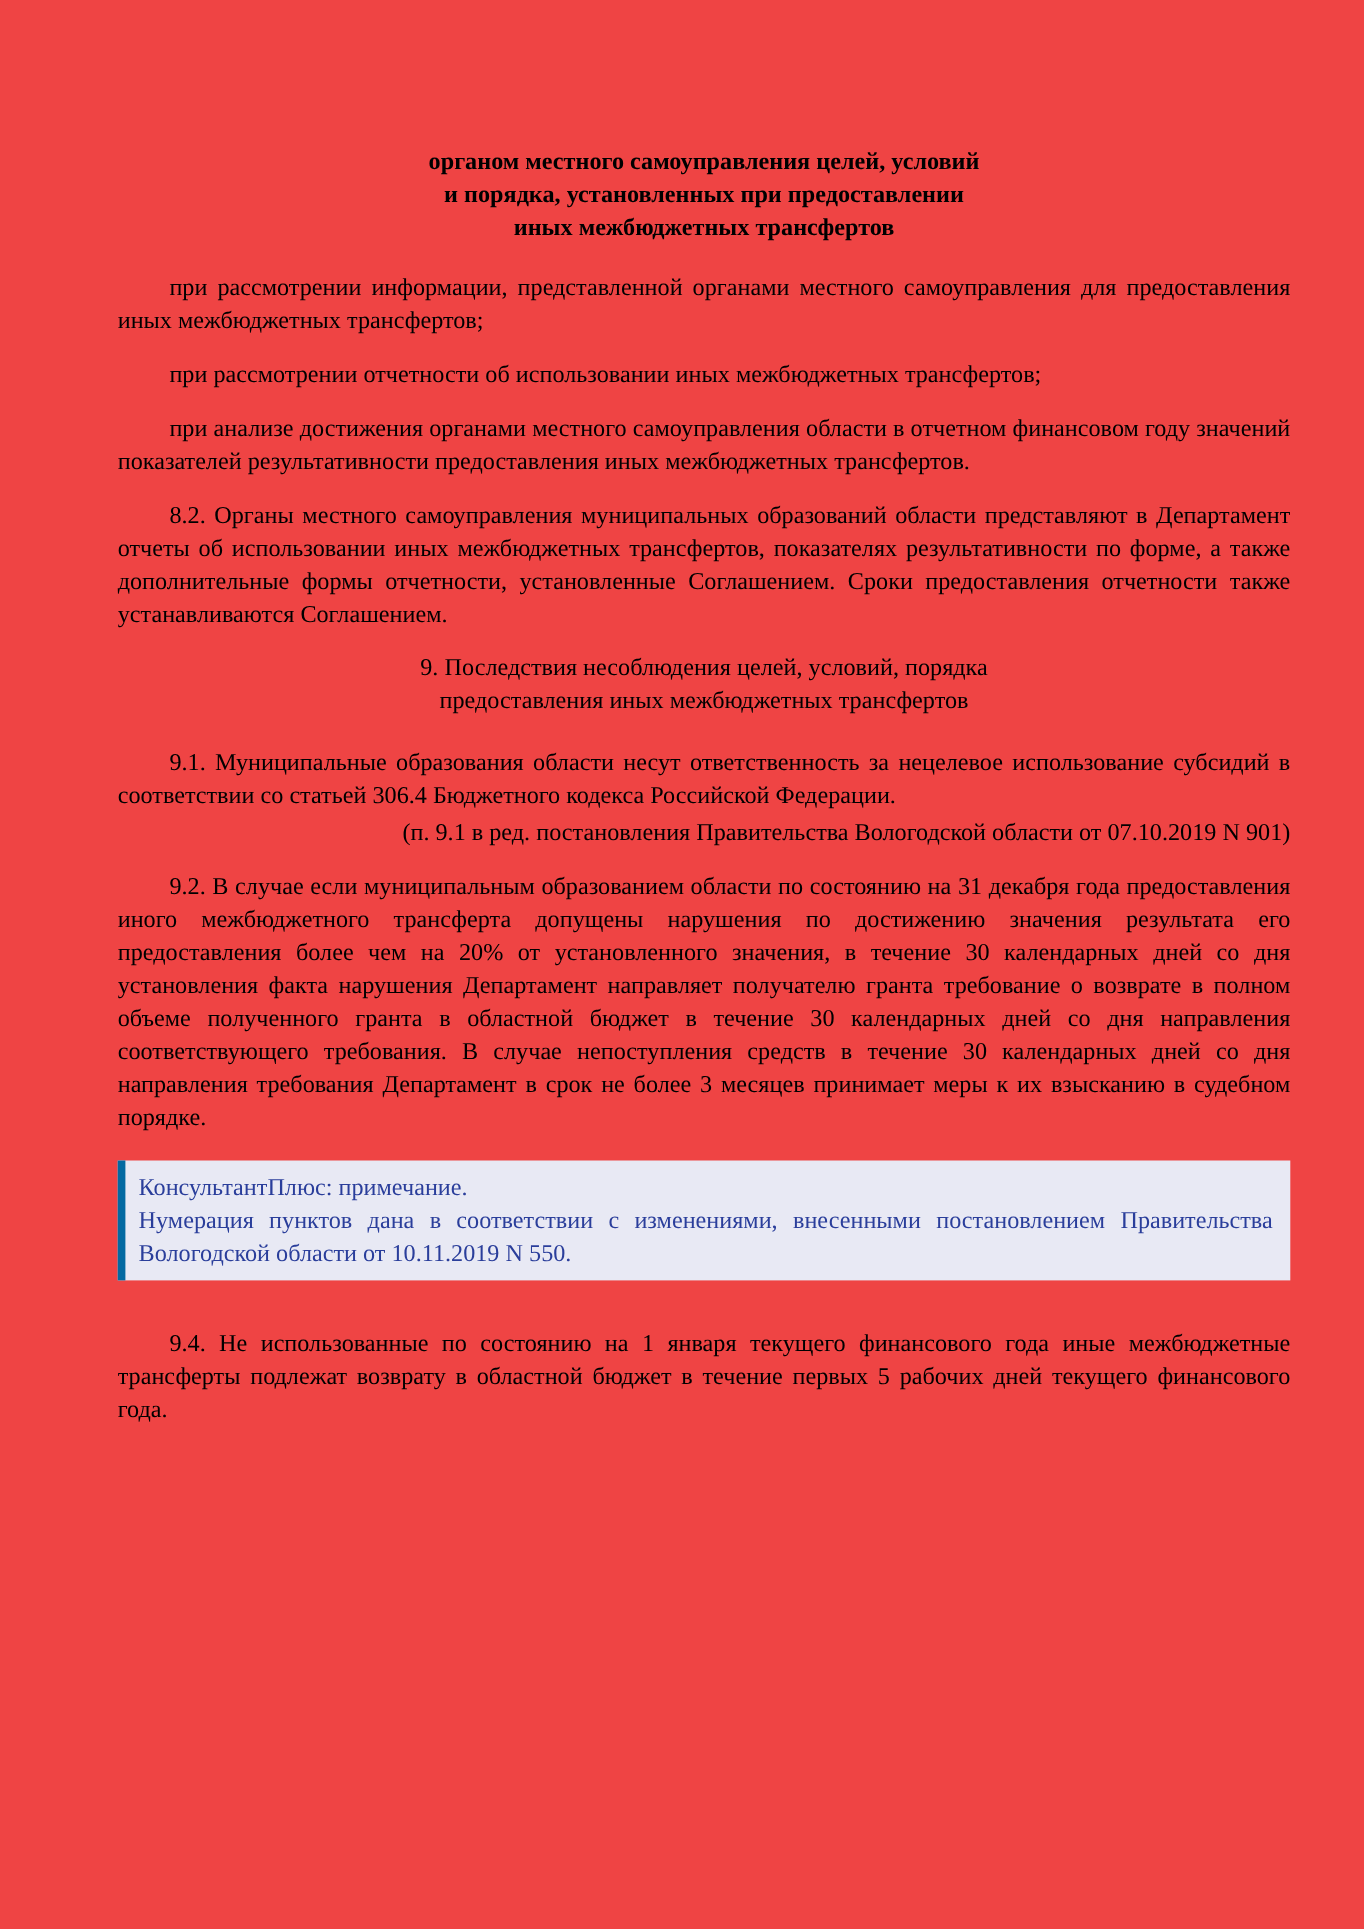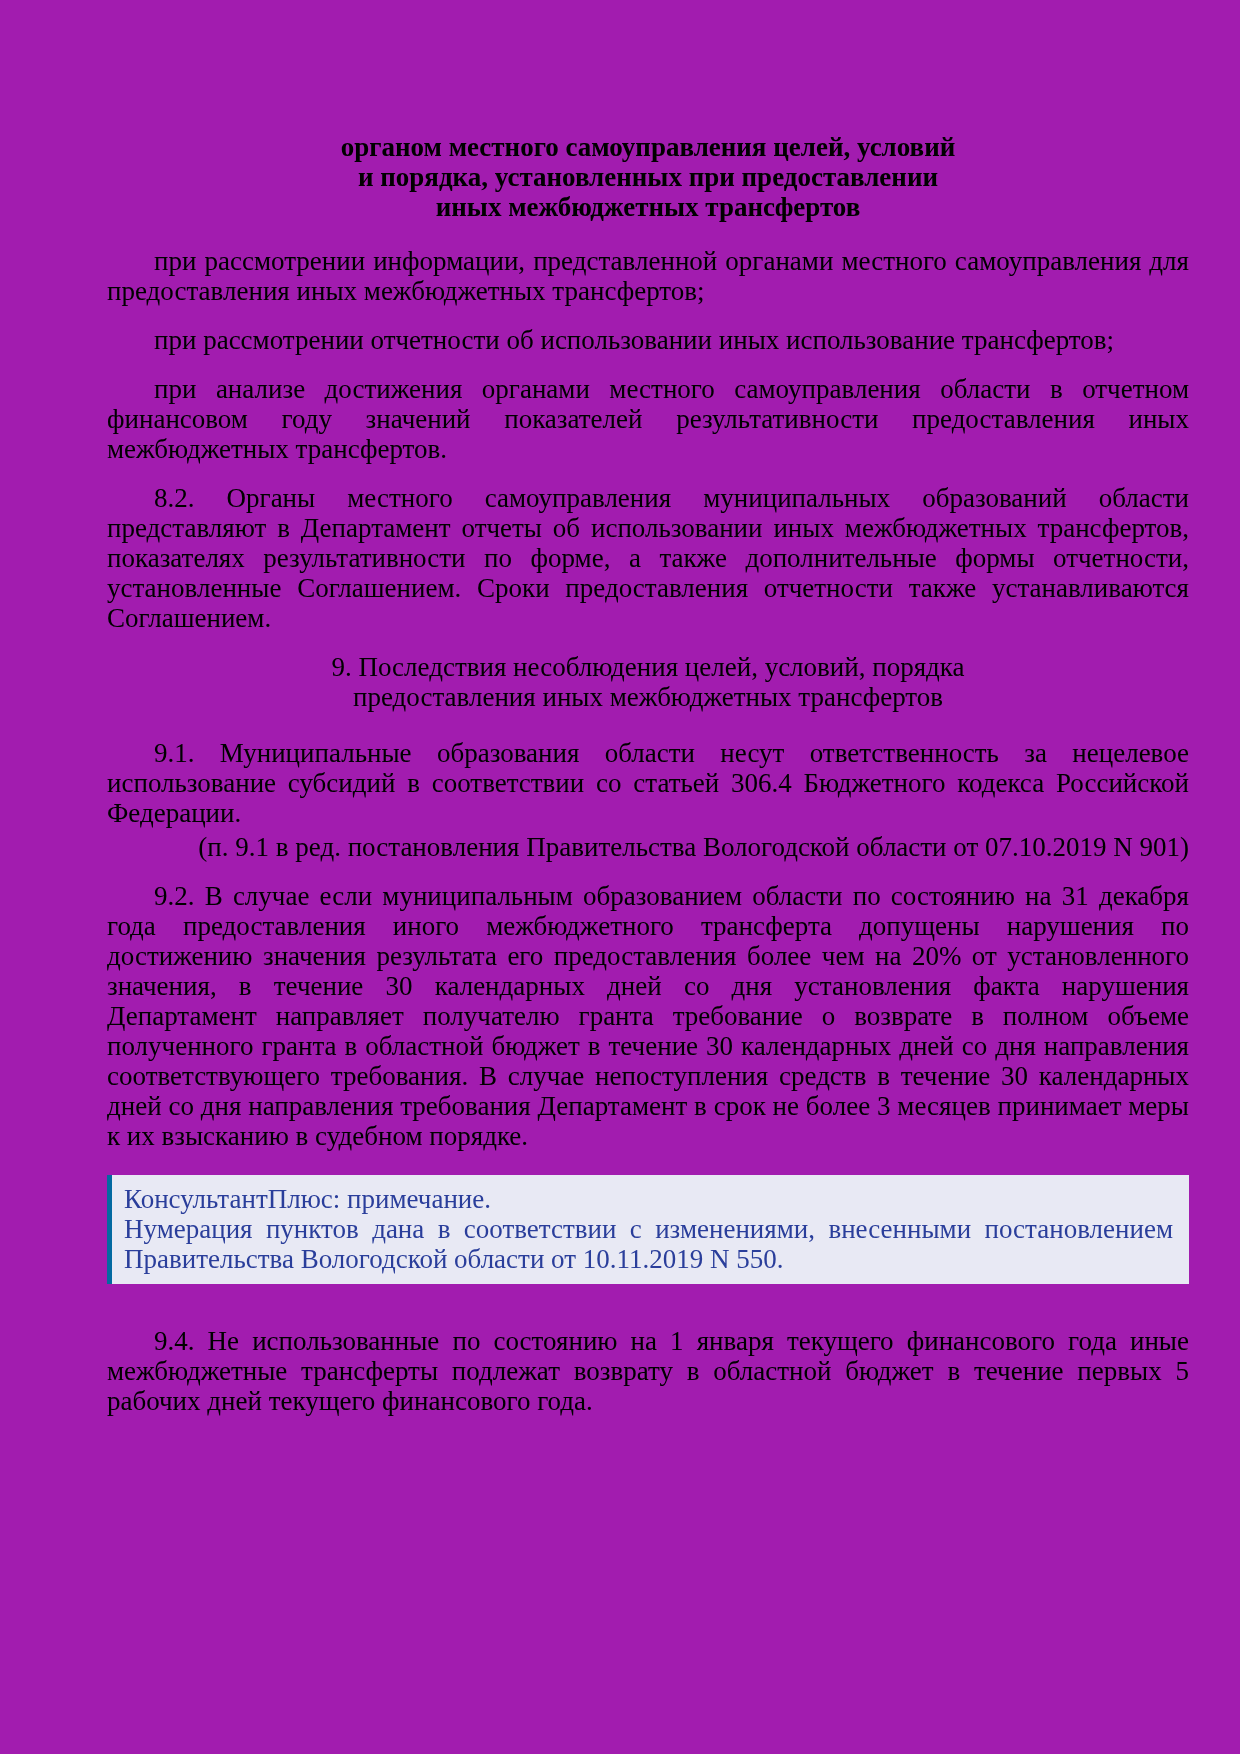--- a/index.html
+++ b/index.html
@@ -3,26 +3,26 @@
 <meta charset="utf-8">
 <style>
   * { box-sizing: border-box; }
   html, body { margin: 0; padding: 0; background: #ffffff; }
 
   .page {
     position: relative;
     width: 1240px;
     height: 1754px;
     margin: 0 auto;
-    background: #a21caf;
+    background: #ef4444;
     font-family: "Liberation Serif", "DejaVu Serif", serif;
     color: #000000;
-    font-size: 27px;
+    font-size: 22px;
     line-height: 30px;
-    padding: 132px 51px 0 107px;
+    padding: 132px 67px 0 107px;
     overflow: hidden;
   }
 
   .doc-title {
     font-weight: bold;
     text-align: center;
     white-space: pre-line;
     margin: 0 0 24px 0;
   }
 
@@ -41,21 +41,21 @@
 
   .para.tight { margin-bottom: 4px; }
 
   .para.no-indent {
     text-indent: 0;
     text-align: right;
   }
 
   .note {
     background: #e8e9f4;
-    border-left: 5px solid #0369a1;
+    border-left: 7px solid #0369a1;
     padding: 9px 16px 10px 12px;
     margin: 24px 0 42px 0;
     color: #2a3e9b;
   }
 
   .note-title {
     margin: 0;
     text-align: left;
   }
 
@@ -69,21 +69,21 @@
 
 <div class="page">
 
   <div class="doc-title">органом местного самоуправления целей, условий
 и порядка, установленных при предоставлении
 иных межбюджетных трансфертов</div>
 
 
   <p class="para">при рассмотрении информации, представленной органами местного самоуправления для предоставления иных межбюджетных трансфертов;</p>
 
-  <p class="para">при рассмотрении отчетности об использовании иных использование трансфертов;</p>
+  <p class="para">при рассмотрении отчетности об использовании иных межбюджетных трансфертов;</p>
 
   <p class="para">при анализе достижения органами местного самоуправления области в отчетном финансовом году значений показателей результативности предоставления иных межбюджетных трансфертов.</p>
 
   <p class="para">8.2. Органы местного самоуправления муниципальных образований области представляют в Департамент отчеты об использовании иных межбюджетных трансфертов, показателях результативности по форме, а также дополнительные формы отчетности, установленные Соглашением. Сроки предоставления отчетности также устанавливаются Соглашением.</p>
 
   <div class="section-heading">9. Последствия несоблюдения целей, условий, порядка
 предоставления иных межбюджетных трансфертов</div>
 
   <p class="para tight">9.1. Муниципальные образования области несут ответственность за нецелевое использование субсидий в соответствии со статьей 306.4 Бюджетного кодекса Российской Федерации.</p>
 

